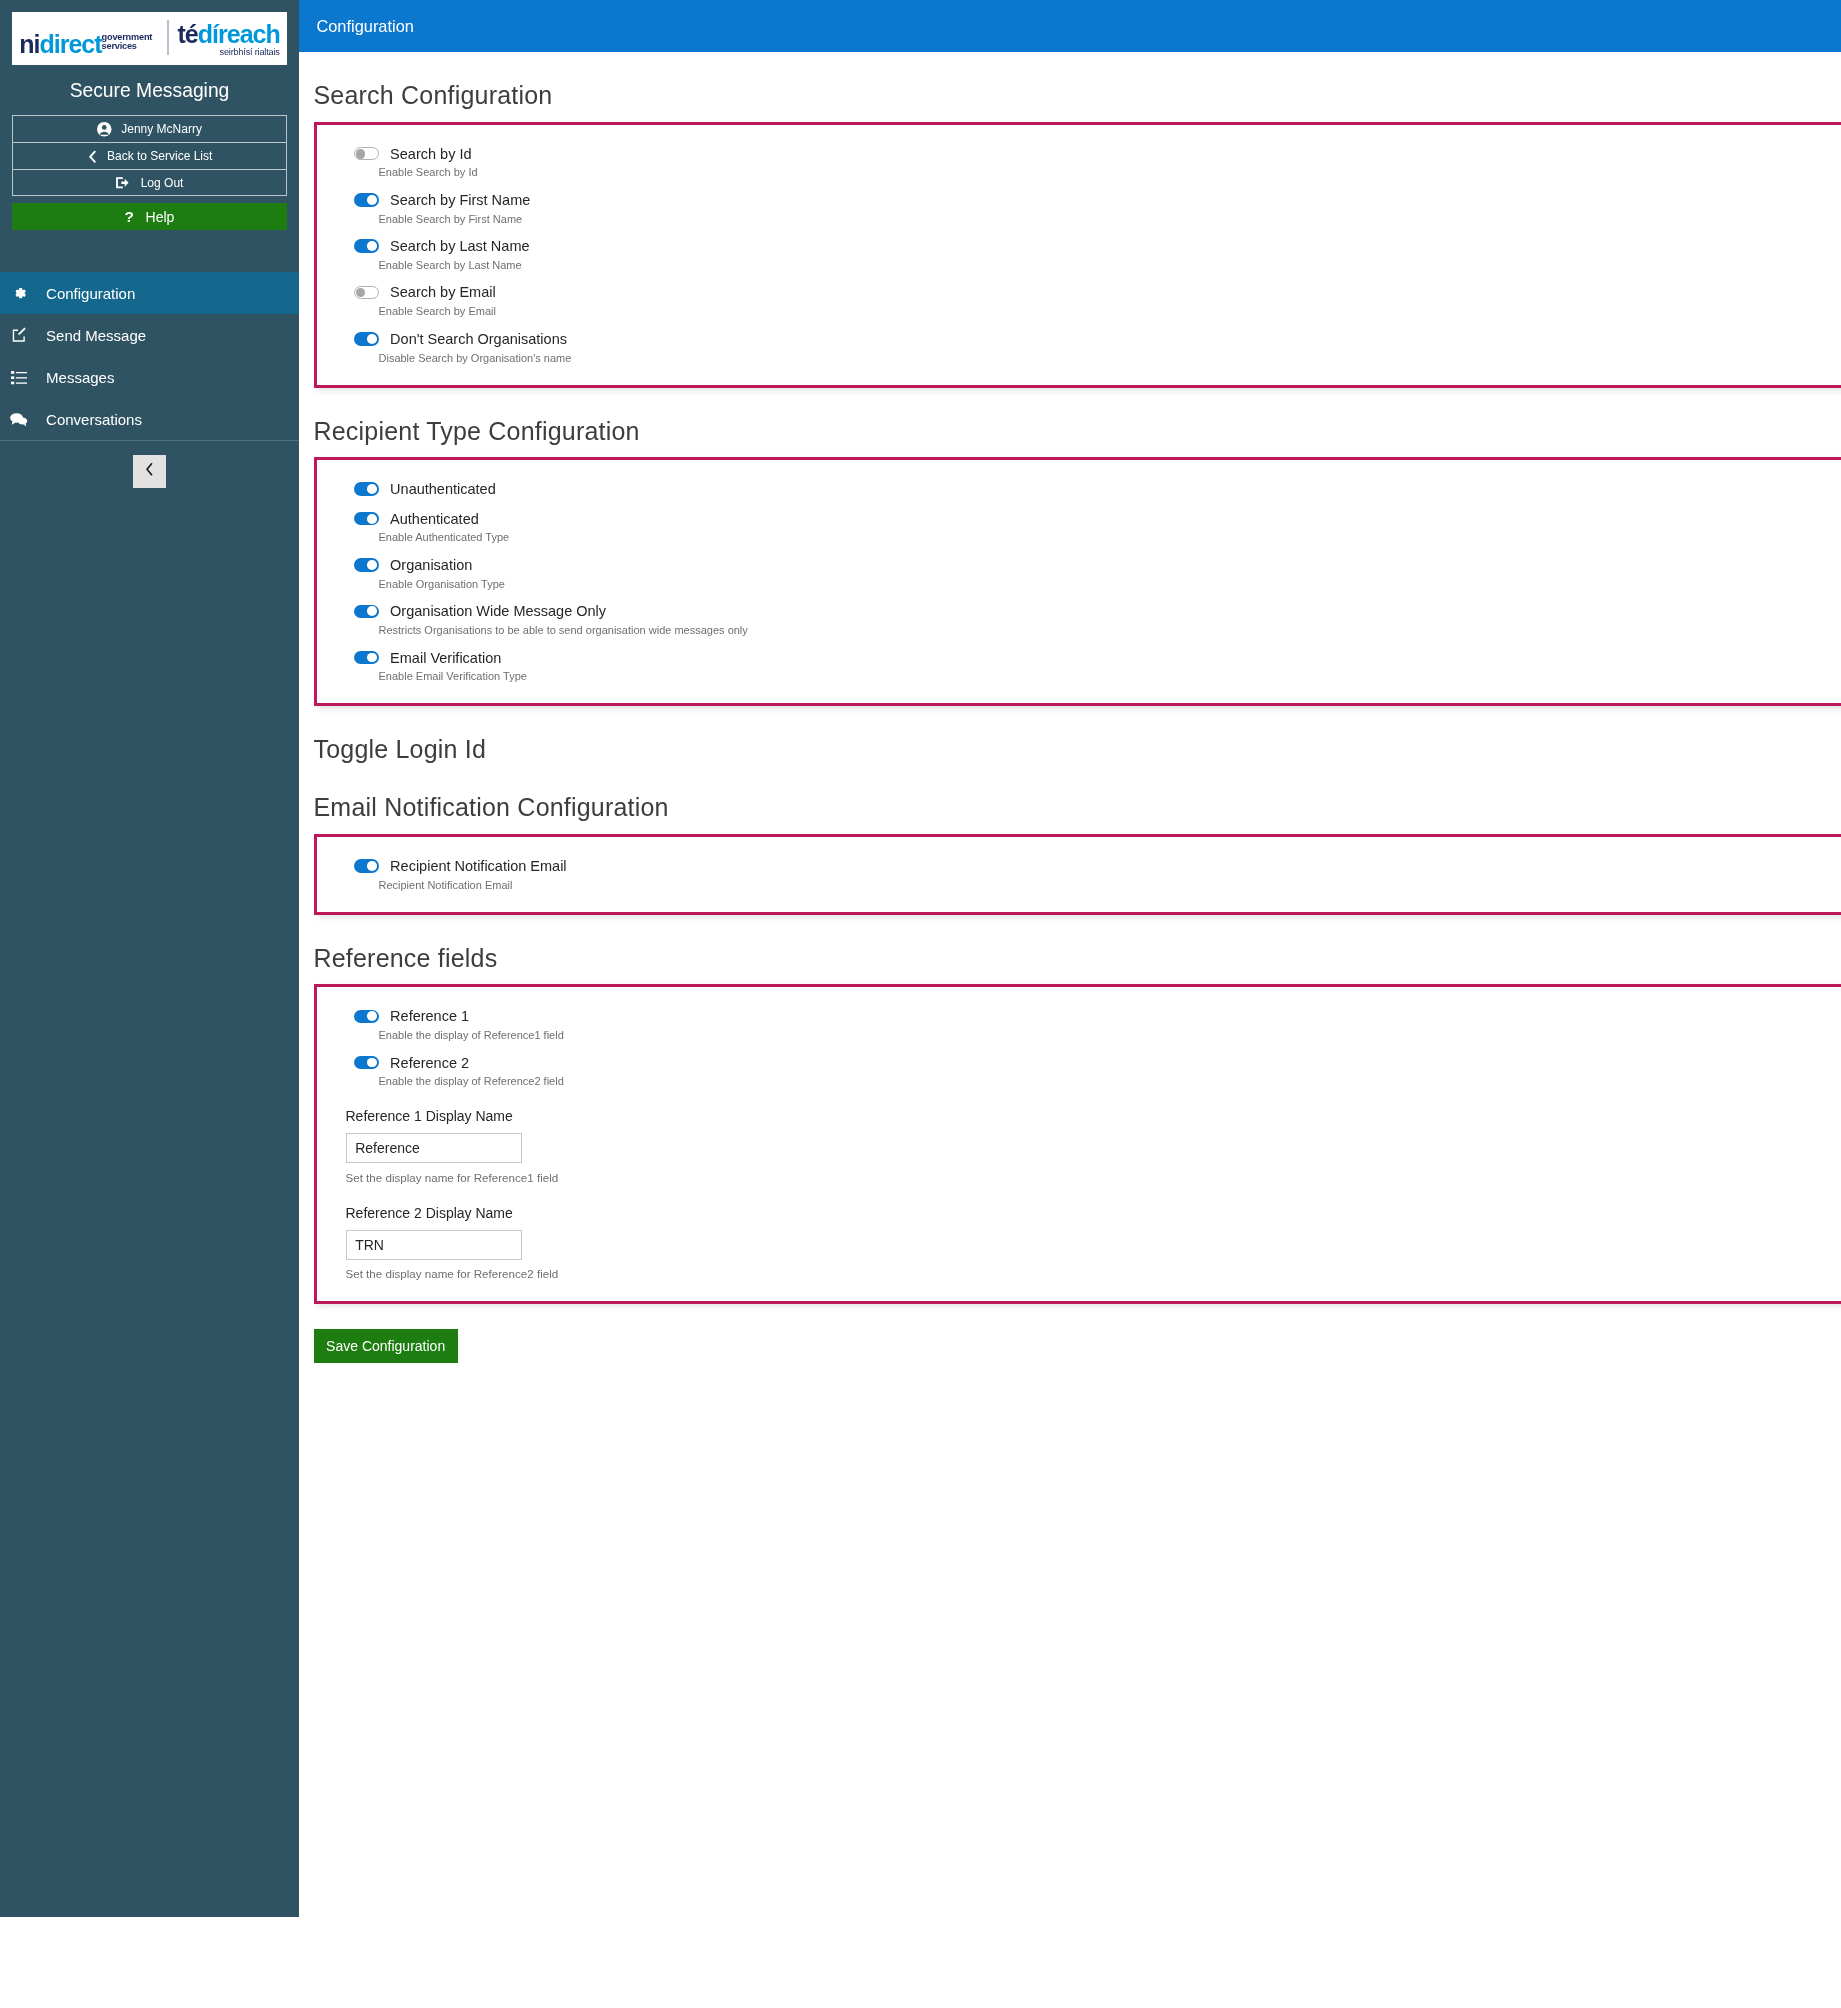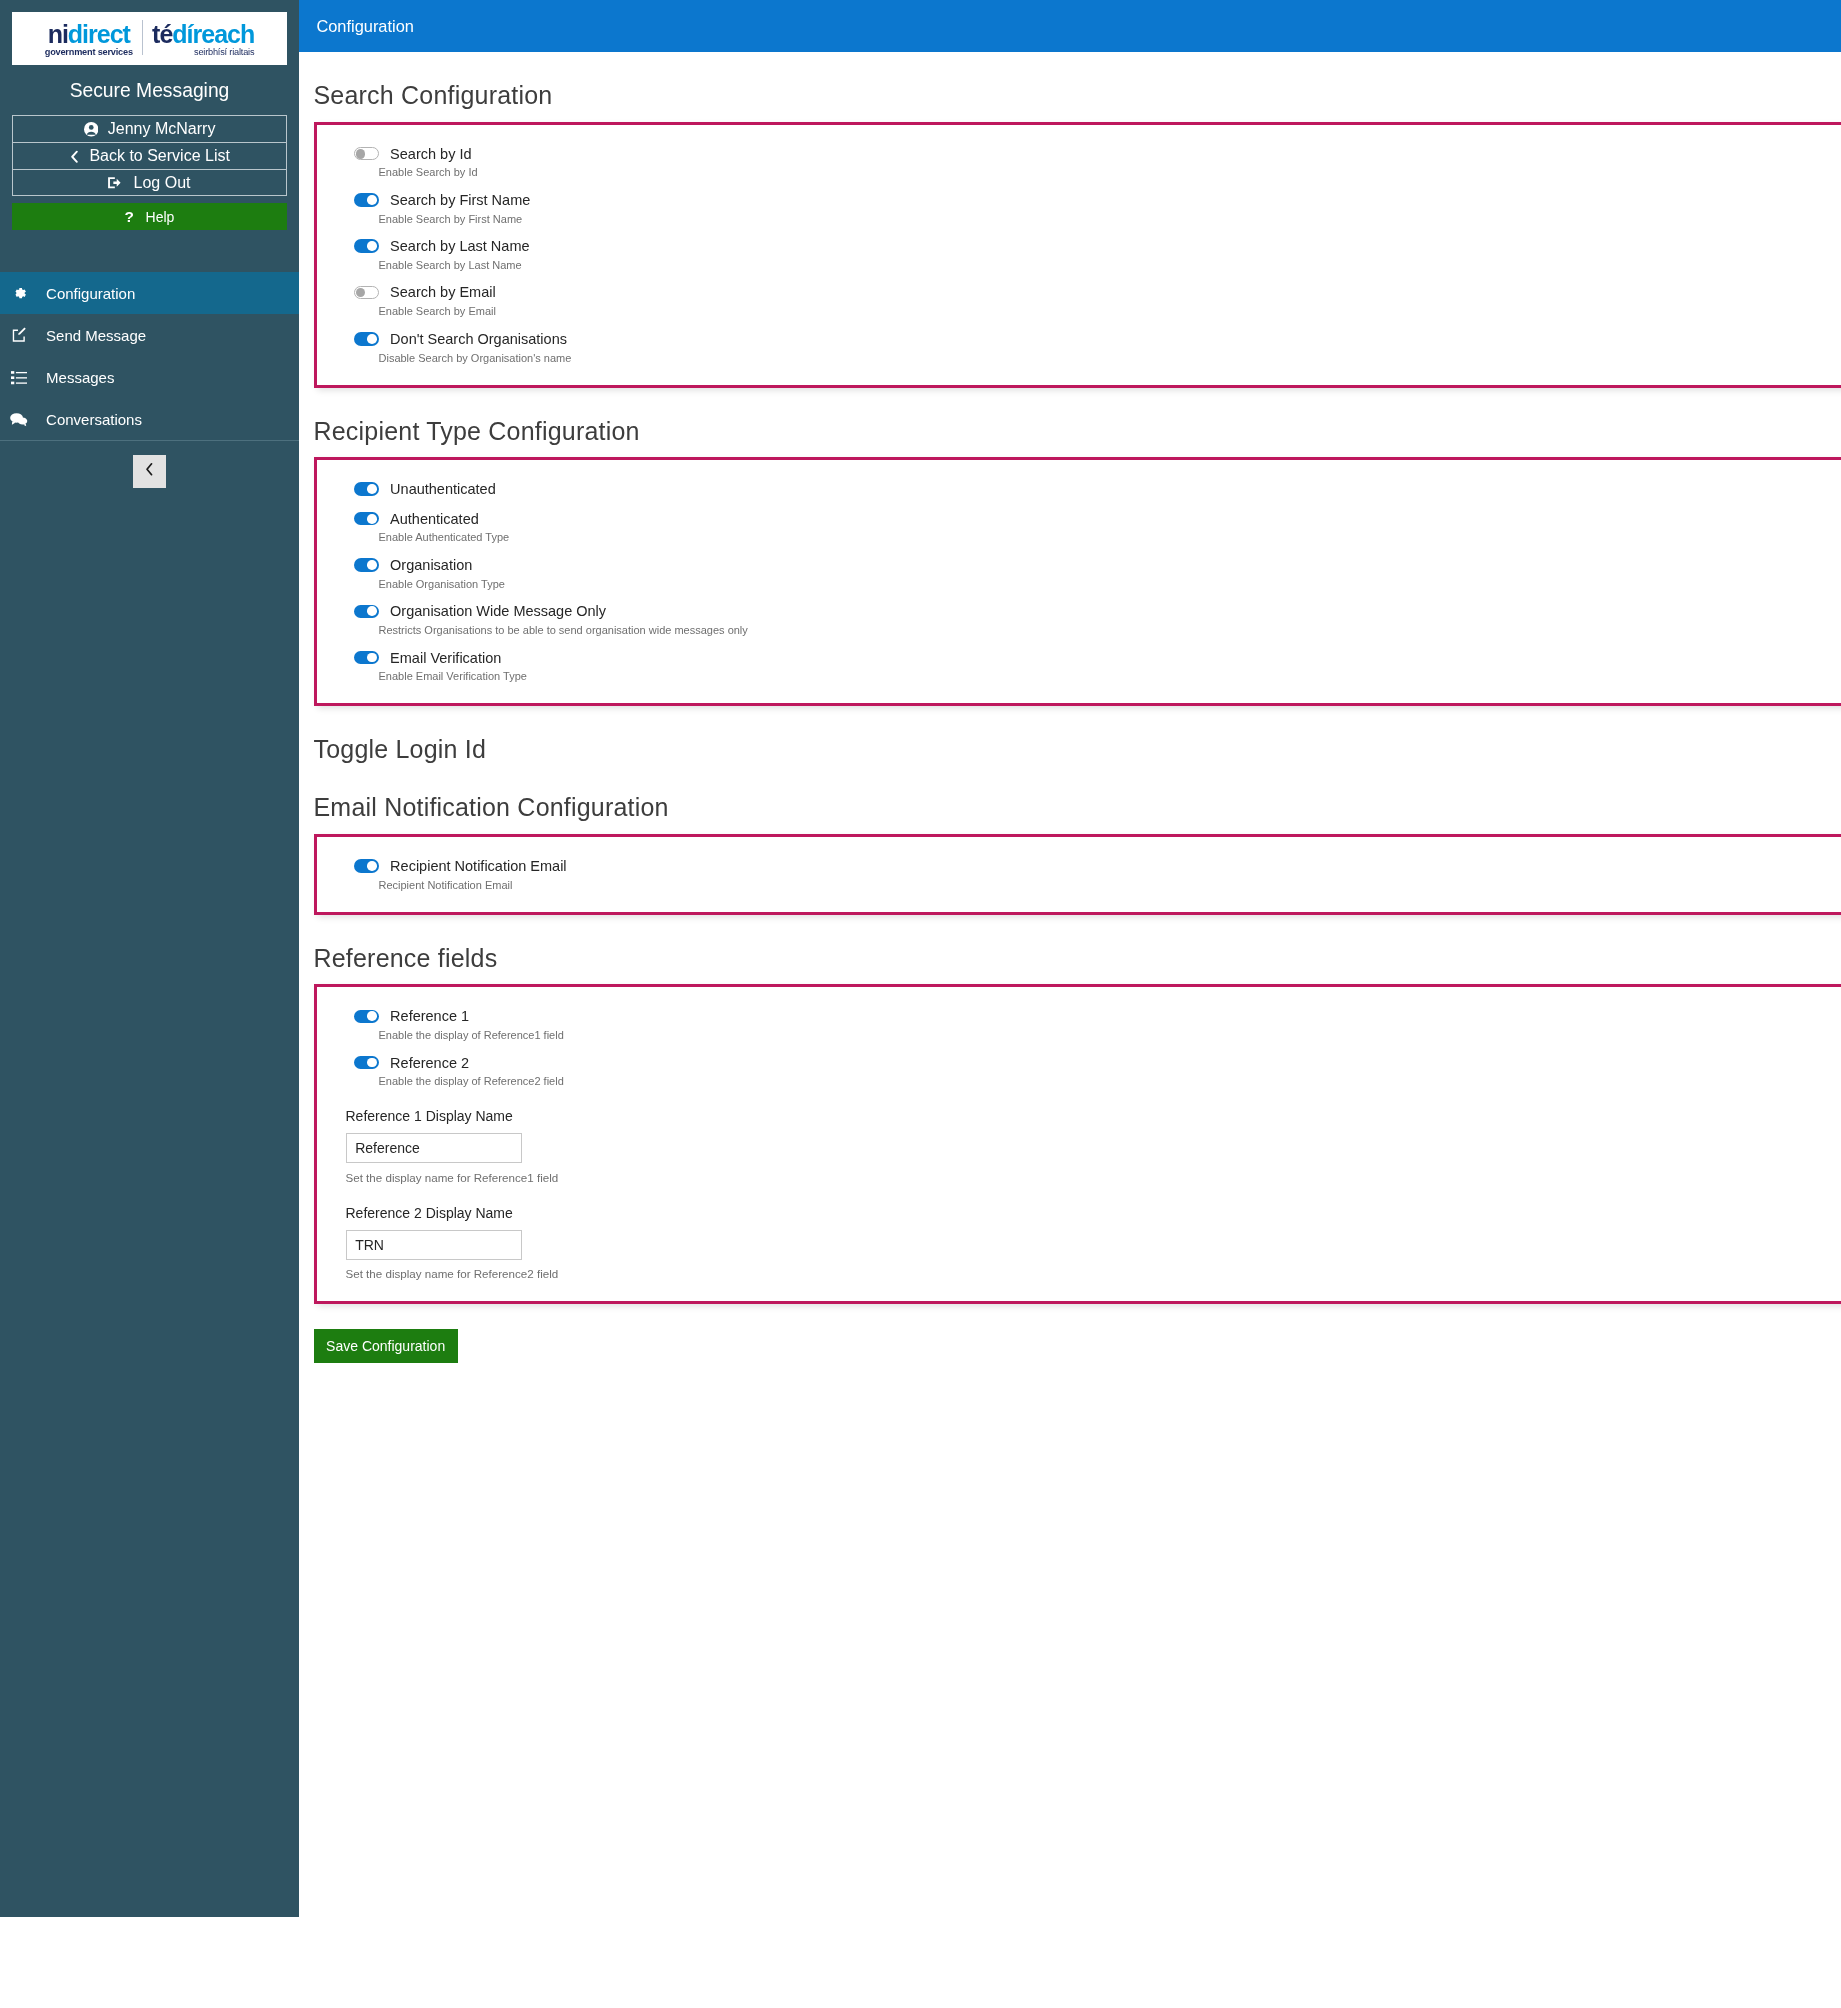--- a/index.html
+++ b/index.html
@@ -36,21 +36,21 @@
     align-items: center;
     justify-content: center;
   }
   .logo-inner {
     display: flex;
     align-items: flex-end;
     gap: 0;
     width: 100%;
     justify-content: center;
   }
-  .logo-left { display: flex; flex-direction: column; align-items: center; line-height: 1; }
+  .logo-left { display: flex; flex-direction: row; align-items: flex-start; line-height: 1; }
   .logo-left .lrow1 { font-size: 25px; font-weight: bold; letter-spacing: -1px; }
   .logo-left .lrow1 .ni { color: #1c2b5e; }
   .logo-left .lrow1 .direct { color: #0098db; }
   .logo-left .lrow2 { font-size: 9.2px; font-weight: bold; color: #1c2b5e; margin-top: 1px; letter-spacing: -0.2px;}
   .logo-div { width: 1.9px; background: #b9c2cf; height: 35px; margin: 0 8.7px 1.9px 8.7px; }
   .logo-right { display: flex; flex-direction: column; align-items: center; line-height: 1; }
   .logo-right .rrow1 { font-size: 25px; font-weight: bold; letter-spacing: -1px; }
   .logo-right .rrow1 .te { color: #1c2b5e; }
   .logo-right .rrow1 .direach { color: #0098db; }
   .logo-right .rrow2 { font-size: 9.2px; font-weight: normal; color: #1c2b5e; margin-top: 1px; letter-spacing: -0.2px; text-align: right; width: 100%; }
@@ -64,21 +64,21 @@
   }
   .sb-btnlist { margin: 0 11.6px; }
   .sb-btn {
     border: 1px solid #b9c6cc;
     border-bottom: none;
     height: 27px;
     display: flex;
     align-items: center;
     justify-content: center;
     gap: 9.7px;
-    font-size: 16px;
+    font-size: 12px;
     color: #ffffff;
     cursor: pointer;
     background: transparent;
   }
   .sb-btn:last-of-type { border-bottom: 1px solid #b9c6cc; }
   .sb-btn .ic { display: inline-flex; align-items: center; }
   .help-btn {
     margin: 6.8px 11.6px 0 11.6px;
     background: #1d7d10;
     height: 27px;

